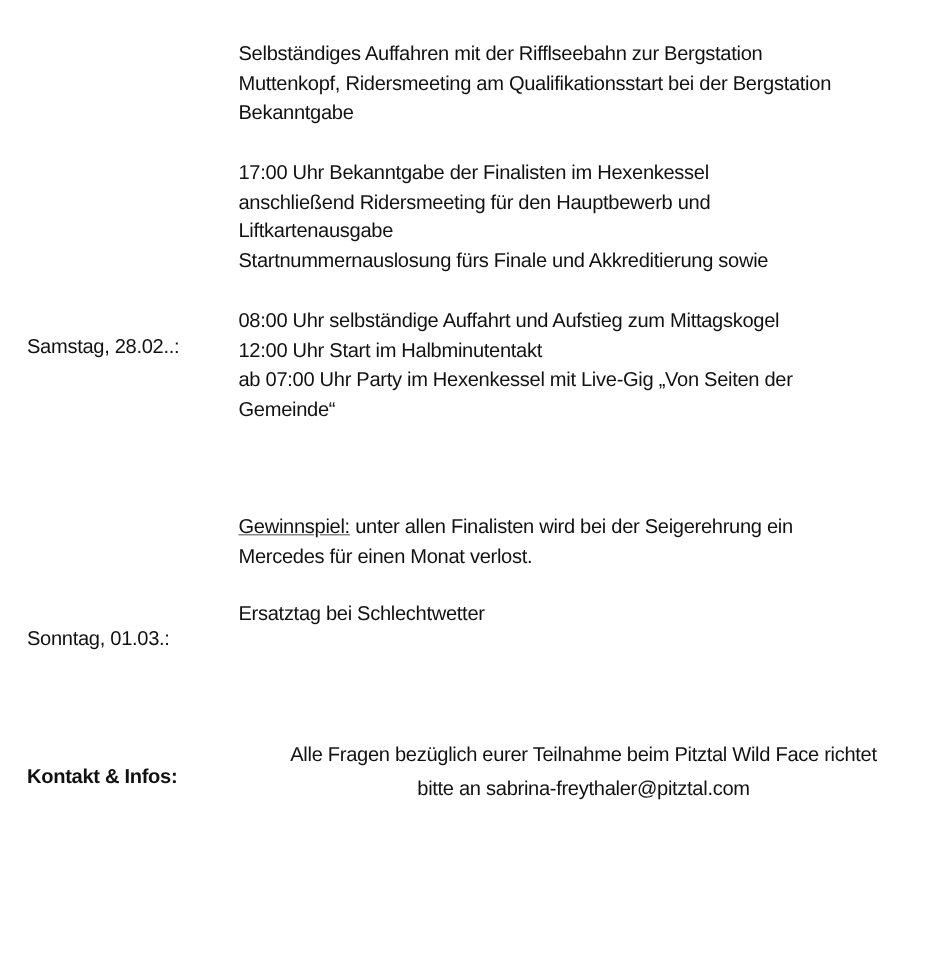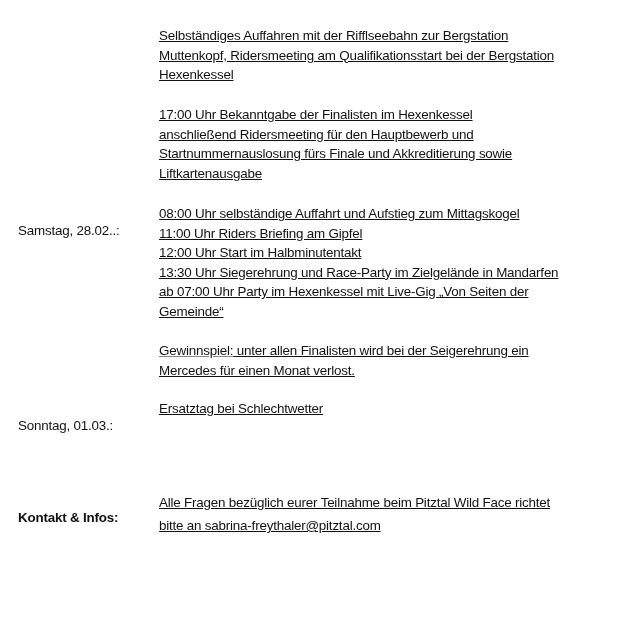--- a/index.html
+++ b/index.html
@@ -5,51 +5,49 @@
     html, body { margin: 0; padding: 0; background: #ffffff; }
     body {
       width: 630px; height: 639px; position: relative; overflow: hidden;
       font-family: "Liberation Sans", "DejaVu Sans", sans-serif;
       font-size: 13.4px; color: #111111; line-height: 19.6px;
       letter-spacing: -0.2px;
     }
     .row { position: absolute; left: 0; width: 630px; }
     .label { position: absolute; left: 18px; top: 17px; white-space: nowrap; }
     .content { position: absolute; left: 159px; top: 0; width: 460px; }
-    .line { display: block; white-space: nowrap; text-decoration: underline; }
+    .line { display: block; white-space: nowrap; }
     .bold { font-weight: bold; }
     .underline { text-decoration: underline; text-decoration-color: #888; text-align: center; }
   </style>
 </head>
 <body>
 
 <div class="row" style="top:26px;">
   <div class="content">
     <span class="line">Selbständiges Auffahren mit der Rifflseebahn zur Bergstation</span>
     <span class="line">Muttenkopf, Ridersmeeting am Qualifikationsstart bei der Bergstation</span>
-    <span class="line">Hexenkessel</span>
+    <span class="line">Bekanntgabe</span>
   </div>
 </div>
 
 <div class="row" style="top:105px;">
   <div class="content">
     <span class="line">17:00 Uhr Bekanntgabe der Finalisten im Hexenkessel</span>
     <span class="line">anschließend Ridersmeeting für den Hauptbewerb und</span>
+    <span class="line">Liftkartenausgabe</span>
     <span class="line">Startnummernauslosung fürs Finale und Akkreditierung sowie</span>
-    <span class="line">Liftkartenausgabe</span>
   </div>
 </div>
 
 <div class="row" style="top:204px;">
   <div class="label">Samstag, 28.02..:</div>
   <div class="content">
     <span class="line">08:00 Uhr selbständige Auffahrt und Aufstieg zum Mittagskogel</span>
-    <span class="line">11:00 Uhr Riders Briefing am Gipfel</span>
     <span class="line">12:00 Uhr Start im Halbminutentakt</span>
-    <span class="line">13:30 Uhr Siegerehrung und Race-Party im Zielgelände in Mandarfen</span>
     <span class="line">ab 07:00 Uhr Party im Hexenkessel mit Live-Gig „Von Seiten der</span>
     <span class="line">Gemeinde“</span>
   </div>
 </div>
 
 <div class="row" style="top:341px;">
   <div class="content">
     <span class="line"><span class="underline">Gewinnspiel:</span><span> unter allen Finalisten wird bei der Seigerehrung ein</span></span>
     <span class="line">Mercedes für einen Monat verlost.</span>
   </div>
@@ -57,17 +55,17 @@
 
 <div class="row" style="top:399px;">
   <div class="label">Sonntag, 01.03.:</div>
   <div class="content">
     <span class="line">Ersatztag bei Schlechtwetter</span>
   </div>
 </div>
 
 <div class="row" style="top:491px;">
   <div class="label bold">Kontakt &amp; Infos:</div>
-  <div class="content" style="line-height:23px;">
+  <div class="content" style="line-height:23px;text-align:center;">
     <span class="line">Alle Fragen bezüglich eurer Teilnahme beim Pitztal Wild Face richtet</span>
     <span class="line">bitte an sabrina-freythaler@pitztal.com</span>
   </div>
 </div>
 
 </body></html>

